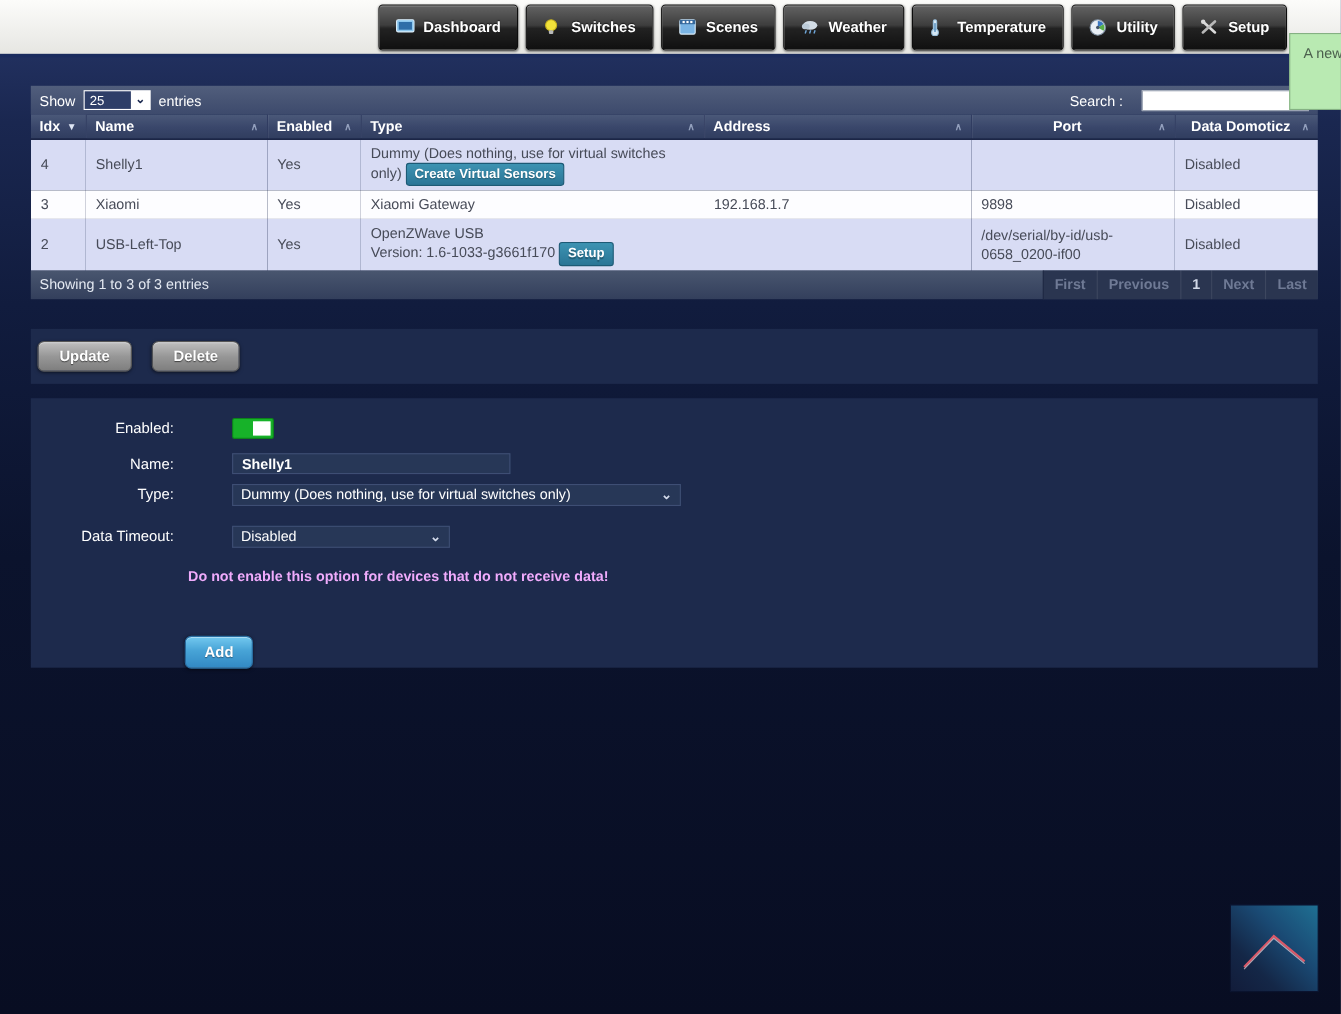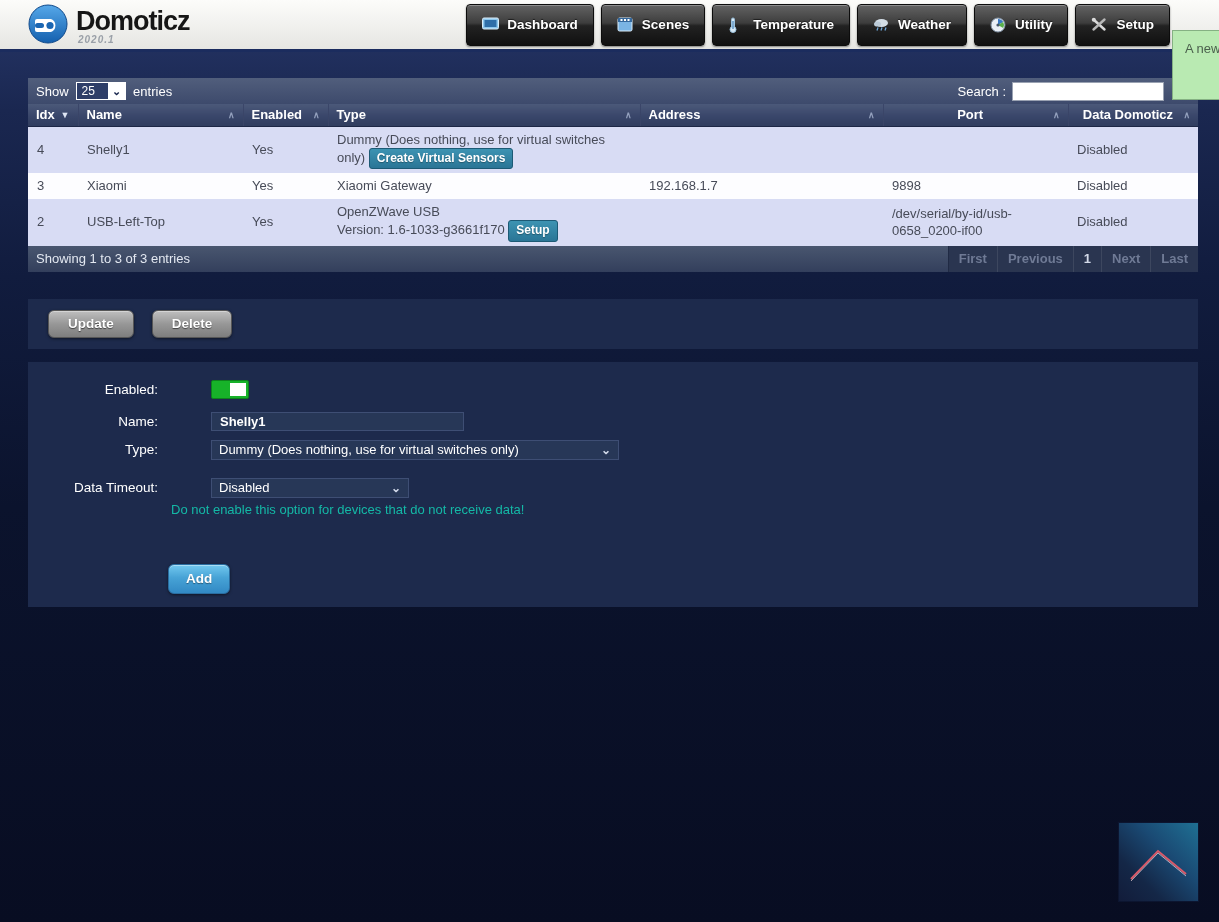--- a/index.html
+++ b/index.html
@@ -53,23 +53,23 @@
   
   .content { width:1170px; margin:26px 0 0 28px; position:relative; z-index:1; }
 
   .toolbar {
     height:26px;
     background: linear-gradient(180deg,#515e7c 0%, #3d4a6c 100%);
     display:flex; align-items:center;
     color:#fff; font-size:13px; padding:0 8px;
   }
   .size-select { display:inline-flex; align-items:center; background:#fff; padding:1px; margin:0 7px; cursor:pointer; }
-  .size-val { background:#2e3e68; color:#fff; font-size:12px; padding:1px 13px 1px 5px; min-width:26px; }
+  .size-val { background:#2e3e68; color:#fff; font-size:12px; padding:1px 24px 1px 5px; min-width:26px; }
   .size-chev { color:#16244c; font-size:11px; font-weight:bold; padding:0 4px; line-height:14px; }
-  .search-wrap { margin-left:auto; display:flex; align-items:center; gap:6px; margin-right:26px; }
+  .search-wrap { margin-left:auto; display:flex; align-items:center; gap:17px; }
   .search-input { width:152px; height:19px; border:1px solid #9aa2b2; background:#fff; font-size:12px; padding:0 4px; }
 
   table.hw { width:100%; border-collapse:collapse; table-layout:fixed; }
   .hw th {
     background: linear-gradient(180deg,#4b5979 0%, #39466a 55%, #303d5f 100%);
     color:#fff; font-size:13px; font-weight:bold; text-align:left;
     padding:3px 8px; height:22px;
     border-left:1px solid rgba(255,255,255,.14);
     border-bottom:1px solid #1d2746;
     cursor:pointer; white-space:nowrap; overflow:hidden;
@@ -107,21 +107,21 @@
     background:#2a3550; border-left:1px solid #202a44;
     font-size:13px; font-weight:bold; color:#6f7a95;
   }
   .page-item { padding:0 10px; border-left:1px solid rgba(255,255,255,.09); cursor:pointer; line-height:26px; }
   .page-item:first-child { border-left:none; }
   .page-item.current { color:#d2d9e8; }
 
   .actions-panel {
     width:1170px; height:50px; margin-top:27px;
     background:#1d2a4c;
-    display:flex; align-items:center; gap:18px; padding-left:20px;
+    display:flex; align-items:center; gap:18px; padding-left:6px;
   }
   .gray-btn {
     background: linear-gradient(180deg,#bfbfbf 0%, #979797 50%, #7e7e7e 100%);
     border:1px solid #565656; border-radius:6px;
     color:#fff; font-size:13.5px; font-weight:bold;
     padding:5px 19px 6px;
     text-shadow:0 1px 1px rgba(0,0,0,.55);
     box-shadow:0 1px 3px rgba(0,0,0,.5), inset 0 1px 0 rgba(255,255,255,.35);
     cursor:pointer;
   }
@@ -140,21 +140,21 @@
   }
   .fake-select {
     display:flex; align-items:center; height:20px;
     background:#273757; border:1px solid #3e4e74;
     color:#fff; font-size:13px; padding:0 7px; cursor:pointer;
   }
   .fake-select .chev { margin-left:auto; color:#d5dcec; font-size:12px; font-weight:bold; padding-left:8px; }
   .sel-type { width:408px; }
   .sel-timeout { width:198px; }
   .help-text { color:#fff; font-size:13px; margin-left:143px; margin-top:1px; }
-  .warn-text { color:#14b8a6; font-size:13px; font-weight:normal; margin-left:143px; margin-top:4px; }
+  .warn-text { color:#f0abfc; font-size:13px; font-weight:bold; margin-left:143px; margin-top:18px; }
   .add-btn {
     margin-left:140px; margin-top:47px;
     background: linear-gradient(180deg,#72c8ef 0%, #47a3d6 45%, #3289c4 100%);
     border:1px solid #2a6da0; border-radius:6px;
     color:#fff; font-size:13.5px; font-weight:bold;
     padding:6px 17px 7px;
     text-shadow:0 1px 1px rgba(0,0,0,.4);
     box-shadow:0 1px 3px rgba(0,0,0,.5), inset 0 1px 0 rgba(255,255,255,.4);
     cursor:pointer;
   }
@@ -162,84 +162,73 @@
   .scrolltop {
     position:absolute; left:1118px; top:822px; width:81px; height:80px;
     background: linear-gradient(225deg,#1f7093 0%, #1a4a74 38%, #142747 72%, #121c3a 100%);
     border:1px solid #0c1530; cursor:pointer; z-index:4;
   }
 </style>
 </head>
 <body>
 
 <div class="header">
-  <div class="brand">
-    <span class="nav-icon" style="width:40px;height:40px">
-      <svg width="40" height="40" viewBox="0 0 40 40">
-        <defs>
-          <linearGradient id="lg" x1="0" y1="0" x2="0" y2="1">
-            <stop offset="0" stop-color="#56a8e9"></stop>
-              <stop offset="1" stop-color="#1460ae"></stop>
-          </linearGradient>
-        </defs>
-        <circle cx="20" cy="20" r="19" fill="url(#lg)" stroke="#10498a"></circle>
-        <path d="M9 15 h14 a7 7 0 0 1 0 13 H9 a2 2 0 0 1 -2 -2 v-9 a2 2 0 0 1 2 -2 z" fill="#fff"></path>
-        <circle cx="22" cy="21.5" r="3.6" fill="#1b66b2"></circle>
-        <rect x="7" y="19" width="9" height="5" rx="2.5" fill="#1b66b2"></rect>
-      </svg>
-    </span>
-    <span class="brand-text">
-      <span class="brand-title">Domoticz</span>
-      <span class="brand-version">2020.1</span>
-    </span>
-  </div>
 
   <div class="nav">
     <div class="nav-btn">
       <span class="nav-icon">
         <svg width="17" height="15" viewBox="0 0 17 15">
           <rect x="0.5" y="1" width="16" height="11" rx="1.5" fill="#8ec8ee" stroke="#dcedf9"></rect>
           <rect x="2.5" y="3" width="12" height="7" fill="#2f6ea8"></rect>
         </svg>
       </span>
       <span>Dashboard</span>
+    </div>
+    <div class="nav-btn">
+      <span class="nav-icon">
+        <svg width="14" height="16" viewBox="0 0 14 16">
+          <circle cx="7" cy="6" r="5" fill="#f2e23a" stroke="#c8b31e"></circle>
+          <rect x="5" y="10.5" width="4" height="3.5" rx="1" fill="#b9b9b9"></rect>
+        </svg>
+      </span>
+      <span>Switches</span>
     </div>
     <div class="nav-btn">
       <span class="nav-icon">
         <svg width="16" height="15" viewBox="0 0 16 15">
           <rect x="1" y="1" width="14" height="13" rx="1.5" fill="#7ab4e4" stroke="#d9ebf8"></rect>
           <rect x="1" y="1" width="14" height="4" fill="#35689c"></rect>
           <rect x="3.5" y="2" width="2" height="2" fill="#fff"></rect>
           <rect x="7" y="2" width="2" height="2" fill="#fff"></rect>
           <rect x="10.5" y="2" width="2" height="2" fill="#fff"></rect>
         </svg>
       </span>
       <span>Scenes</span>
     </div>
     <div class="nav-btn">
       <span class="nav-icon">
-        <svg width="10" height="16" viewBox="0 0 10 16">
-          <rect x="3.5" y="1" width="3" height="10" rx="1.5" fill="#d6e8f5" stroke="#9bc2de"></rect>
-          <circle cx="5" cy="12.5" r="3" fill="#d6e8f5" stroke="#9bc2de"></circle>
-          <rect x="4.3" y="4" width="1.4" height="8" fill="#5a92c0"></rect>
-        </svg>
-      </span>
-      <span>Temperature</span>
-    </div>
-    <div class="nav-btn">
-      <span class="nav-icon">
         <svg width="17" height="15" viewBox="0 0 17 15">
           <ellipse cx="8.5" cy="6" rx="6.5" ry="4" fill="#d3dde6"></ellipse>
           <ellipse cx="4.5" cy="7" rx="3.5" ry="2.6" fill="#bccbd8"></ellipse>
           <line x1="5" y1="10.5" x2="4" y2="13.5" stroke="#6fa6d8" stroke-width="1.3"></line>
           <line x1="9" y1="10.5" x2="8" y2="13.5" stroke="#6fa6d8" stroke-width="1.3"></line>
           <line x1="13" y1="10.5" x2="12" y2="13.5" stroke="#6fa6d8" stroke-width="1.3"></line>
         </svg>
       </span>
       <span>Weather</span>
+    </div>
+    <div class="nav-btn">
+      <span class="nav-icon">
+        <svg width="10" height="16" viewBox="0 0 10 16">
+          <rect x="3.5" y="1" width="3" height="10" rx="1.5" fill="#d6e8f5" stroke="#9bc2de"></rect>
+          <circle cx="5" cy="12.5" r="3" fill="#d6e8f5" stroke="#9bc2de"></circle>
+          <rect x="4.3" y="4" width="1.4" height="8" fill="#5a92c0"></rect>
+        </svg>
+      </span>
+      <span>Temperature</span>
     </div>
     <div class="nav-btn">
       <span class="nav-icon">
         <svg width="16" height="16" viewBox="0 0 16 16">
           <circle cx="8" cy="8" r="7" fill="#e9eff6" stroke="#7e8ea0"></circle>
           <path d="M8 8 L8 2 A6 6 0 0 1 13.2 5 z" fill="#3a78c2"></path>
           <path d="M8 8 L13.2 5 A6 6 0 0 1 13.2 11 z" fill="#59b04a"></path>
           <circle cx="8" cy="8" r="1.6" fill="#44546a"></circle>
         </svg>
       </span>

